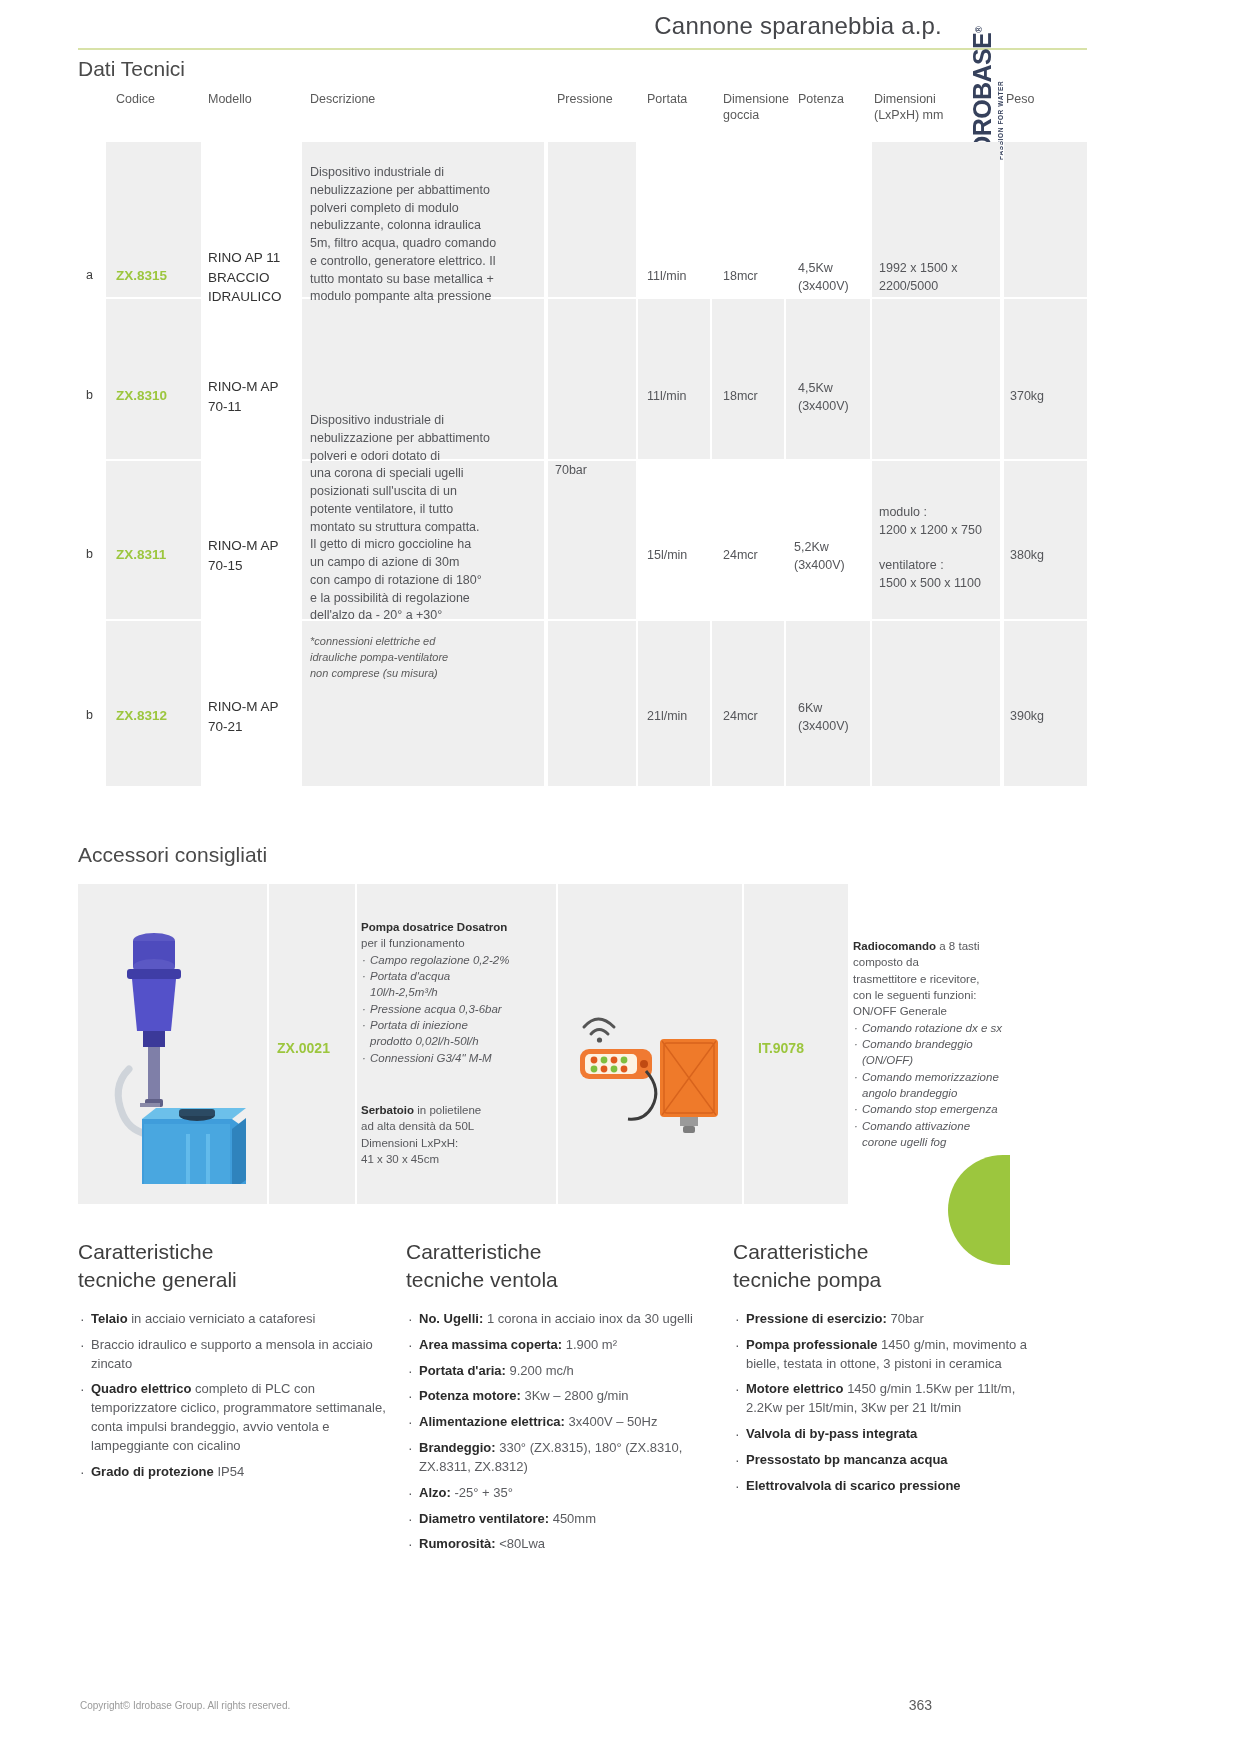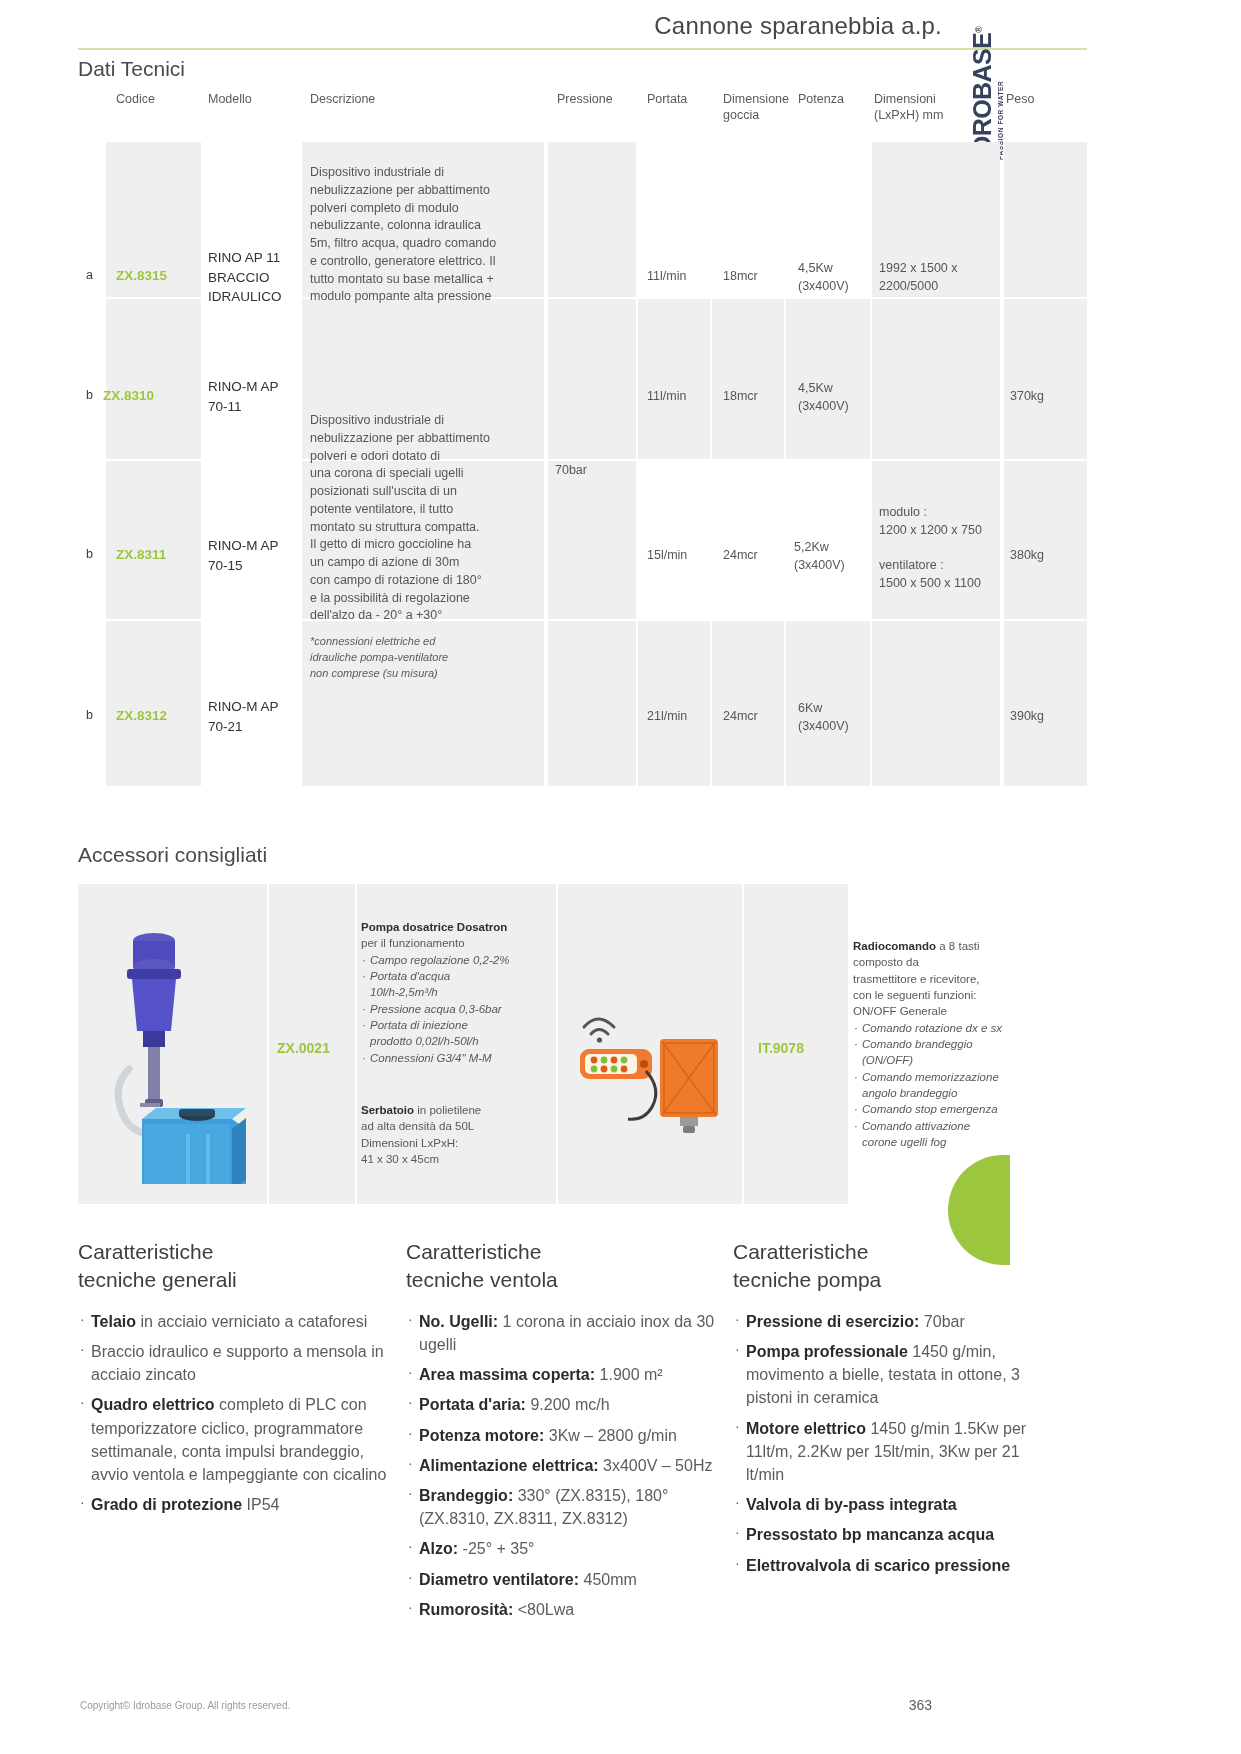--- a/index.html
+++ b/index.html
@@ -87,21 +87,21 @@
   .ill { position: absolute; }
 
   
   .feat { position: absolute; }
   .feat h3 {
     font-size: 21px; font-weight: 400; color: #3e3e3e; line-height: 1.33;
     margin-bottom: 16px; white-space: pre-line;
   }
   .feat ul { list-style: none; }
   .feat li {
-    font-size: 16px; color: #5b5c60; line-height: 1.45;
+    font-size: 13px; color: #5b5c60; line-height: 1.45;
     padding-left: 13px; position: relative; margin-bottom: 7px;
   }
   .feat li:before {
     content: "·"; position: absolute; left: 2px; top: -1px;
     font-size: 14px; color: #5b5c60;
   }
   .feat li b { color: #2b2b2b; font-weight: bold; }
 
   
   .foot-copy {
@@ -198,21 +198,21 @@
 tutto montato su base metallica +
 modulo pompante alta pressione</div>
       <div class="cell" style="left:569px;top:126px;">11l/min</div>
       <div class="cell" style="left:645px;top:126px;">18mcr</div>
       <div class="cell" style="left:720px;top:118px;">4,5Kw
 (3x400V)</div>
       <div class="cell" style="left:801px;top:118px;">1992 x 1500 x
 2200/5000</div>
 
       <div class="cell letter" style="left:8px;  top:245px;">b</div>
-      <div class="cell code" style="left:25px; top:244px;">ZX.8310</div>
+      <div class="cell code" style="left:38px; top:244px;">ZX.8310</div>
       <div class="cell model" style="left:130px;top:235px;">RINO-M AP
 70-11</div>
       <div class="cell" style="left:569px;top:246px;">11l/min</div>
       <div class="cell" style="left:645px;top:246px;">18mcr</div>
       <div class="cell" style="left:720px;top:238px;">4,5Kw
 (3x400V)</div>
       <div class="cell" style="left:932px;top:246px;">370kg</div>
 
       <div class="cell letter" style="left:8px;  top:404px;">b</div>
       <div class="cell code" style="left:38px; top:403px;">ZX.8311</div>

